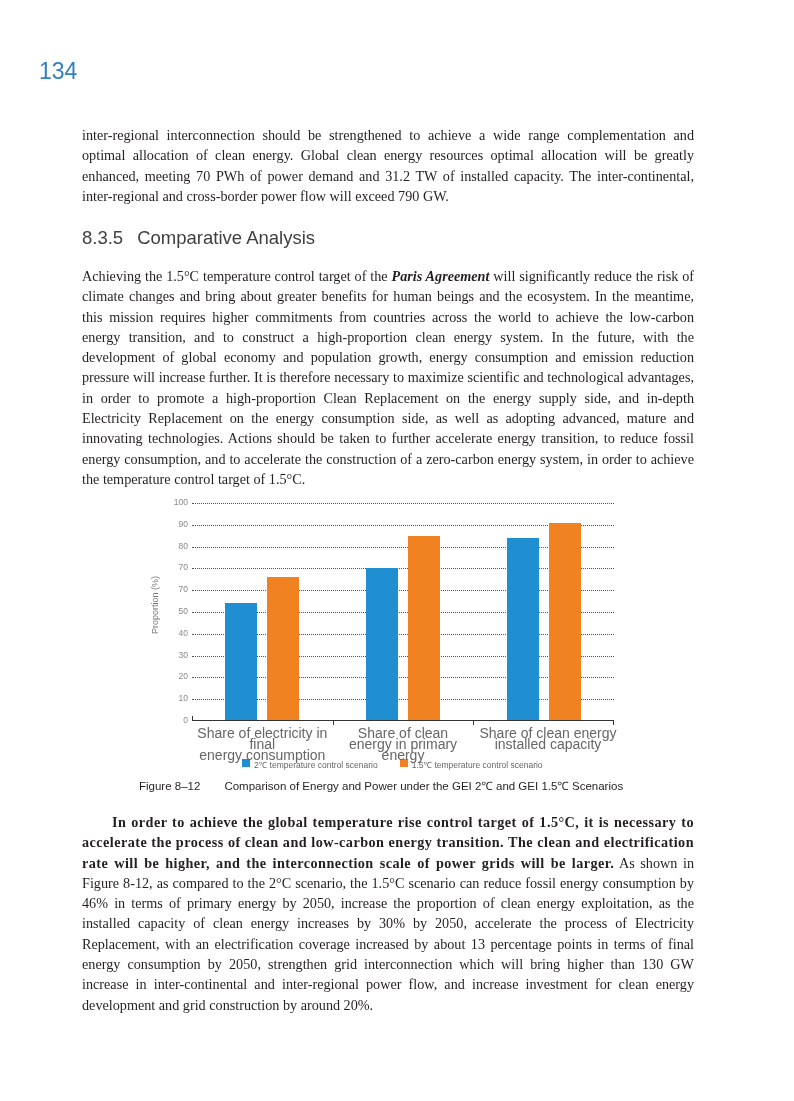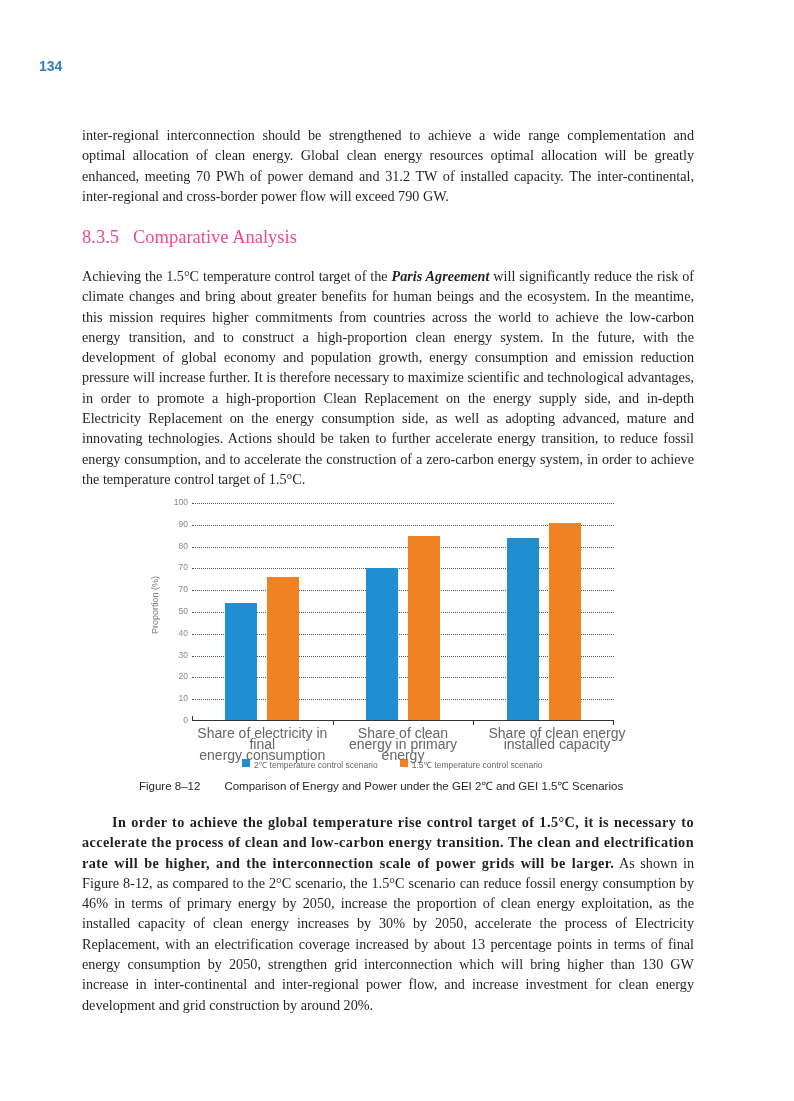--- a/index.html
+++ b/index.html
@@ -1,32 +1,32 @@
 <!DOCTYPE html>
 <html><head>
 <meta charset="utf-8">
 <style>
   html, body { margin: 0; padding: 0; background: #ffffff; }
   body { width: 794px; height: 1101px; position: relative; overflow: hidden; }
   .page-number {
     position: absolute; left: 39px; top: 58px;
-    font-family: "Liberation Sans", sans-serif; font-weight: bold;
-    font-size: 14px; color: #2f7fc1;
+    font-family: "Liberation Sans", sans-serif; font-weight: normal;
+    font-size: 23px; color: #2f7fc1;
   }
   .para {
     position: absolute; left: 82px; width: 612px;
     font-family: "Liberation Serif", serif; font-size: 14.2px;
     line-height: 20.3px; color: #231f20; text-align: justify; margin: 0;
   }
   .para i { font-weight: bold; font-style: italic; }
   .para b { font-weight: bold; letter-spacing: 0.45px; }
   .indent { text-indent: 30px; }
   .section-heading {
     position: absolute; left: 82px; top: 227px;
-    font-family: Liberation Serif, serif; font-size: 18.5px; color: #ec4899;
+    font-family: Liberation Sans, sans-serif; font-size: 18.5px; color: #404040;
   }
   .section-heading .num { margin-right: 14px; }
 
   .chart { position: absolute; left: 150px; top: 495px; width: 480px; height: 280px; }
   .ylabel {
     position: absolute; left: 0px; top: 150px; transform: rotate(-90deg);
     transform-origin: left top; font-family: "Liberation Sans", sans-serif;
     font-size: 9px; color: #777;
     width: 80px; text-align: center;
   }
@@ -118,20 +118,20 @@
         <span class="swatch" style="background: rgb(31, 143, 209);"></span>
         <span>2℃ temperature control scenario</span>
       </div>
       <div class="item">
         <span class="swatch" style="background: rgb(241, 130, 34);"></span>
         <span>1.5℃ temperature control scenario</span>
       </div>
     </div>
 <div class="cat-label" style="left: 42.3333px;">Share of electricity in final<br>energy consumption</div>
     <div class="cat-label" style="left: 183px;">Share of clean<br>energy in primary energy</div>
-    <div class="cat-label" style="left: 337px;">Share of clean energy<br>installed capacity</div>
+    <div class="cat-label" style="left: 328px;">Share of clean energy<br>installed capacity</div>
   </div>
 
 <div class="caption">
   <span class="fig">Figure 8–12</span><span>Comparison of Energy and Power under the GEI 2℃ and GEI 1.5℃ Scenarios</span>
 </div>
 
 <p class="para indent" style="top:812px;"><b>In order to achieve the global temperature rise control target of 1.5°C, it is necessary to accelerate the process of clean and low-carbon energy transition. The clean and electrification rate will be higher, and the interconnection scale of power grids will be larger.</b><span> As shown in Figure 8-12, as compared to the 2°C scenario, the 1.5°C scenario can reduce fossil energy consumption by 46% in terms of primary energy by 2050, increase the proportion of clean energy exploitation, as the installed capacity of clean energy increases by 30% by 2050, accelerate the process of Electricity Replacement, with an electrification coverage increased by about 13 percentage points in terms of final energy consumption by 2050, strengthen grid interconnection which will bring higher than 130 GW increase in inter-continental and inter-regional power flow, and increase investment for clean energy development and grid construction by around 20%.</span></p>
 
 </body></html>

